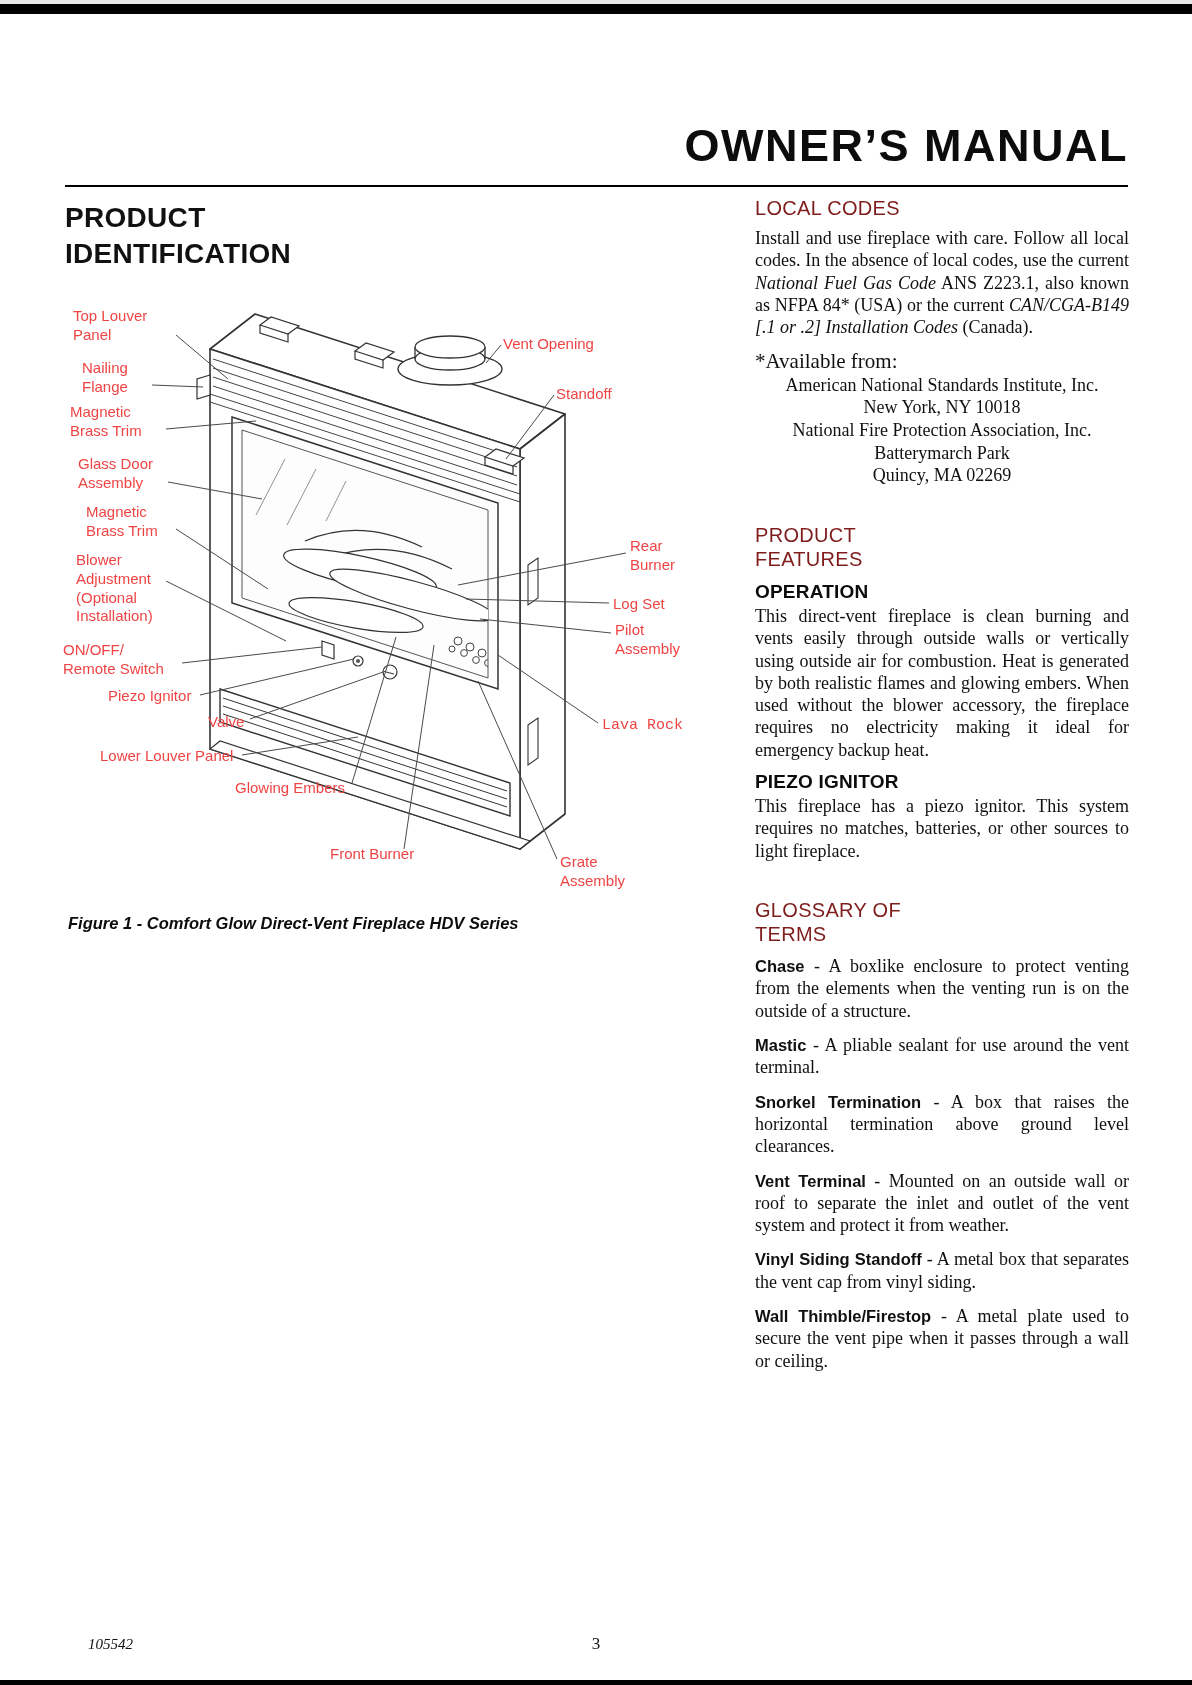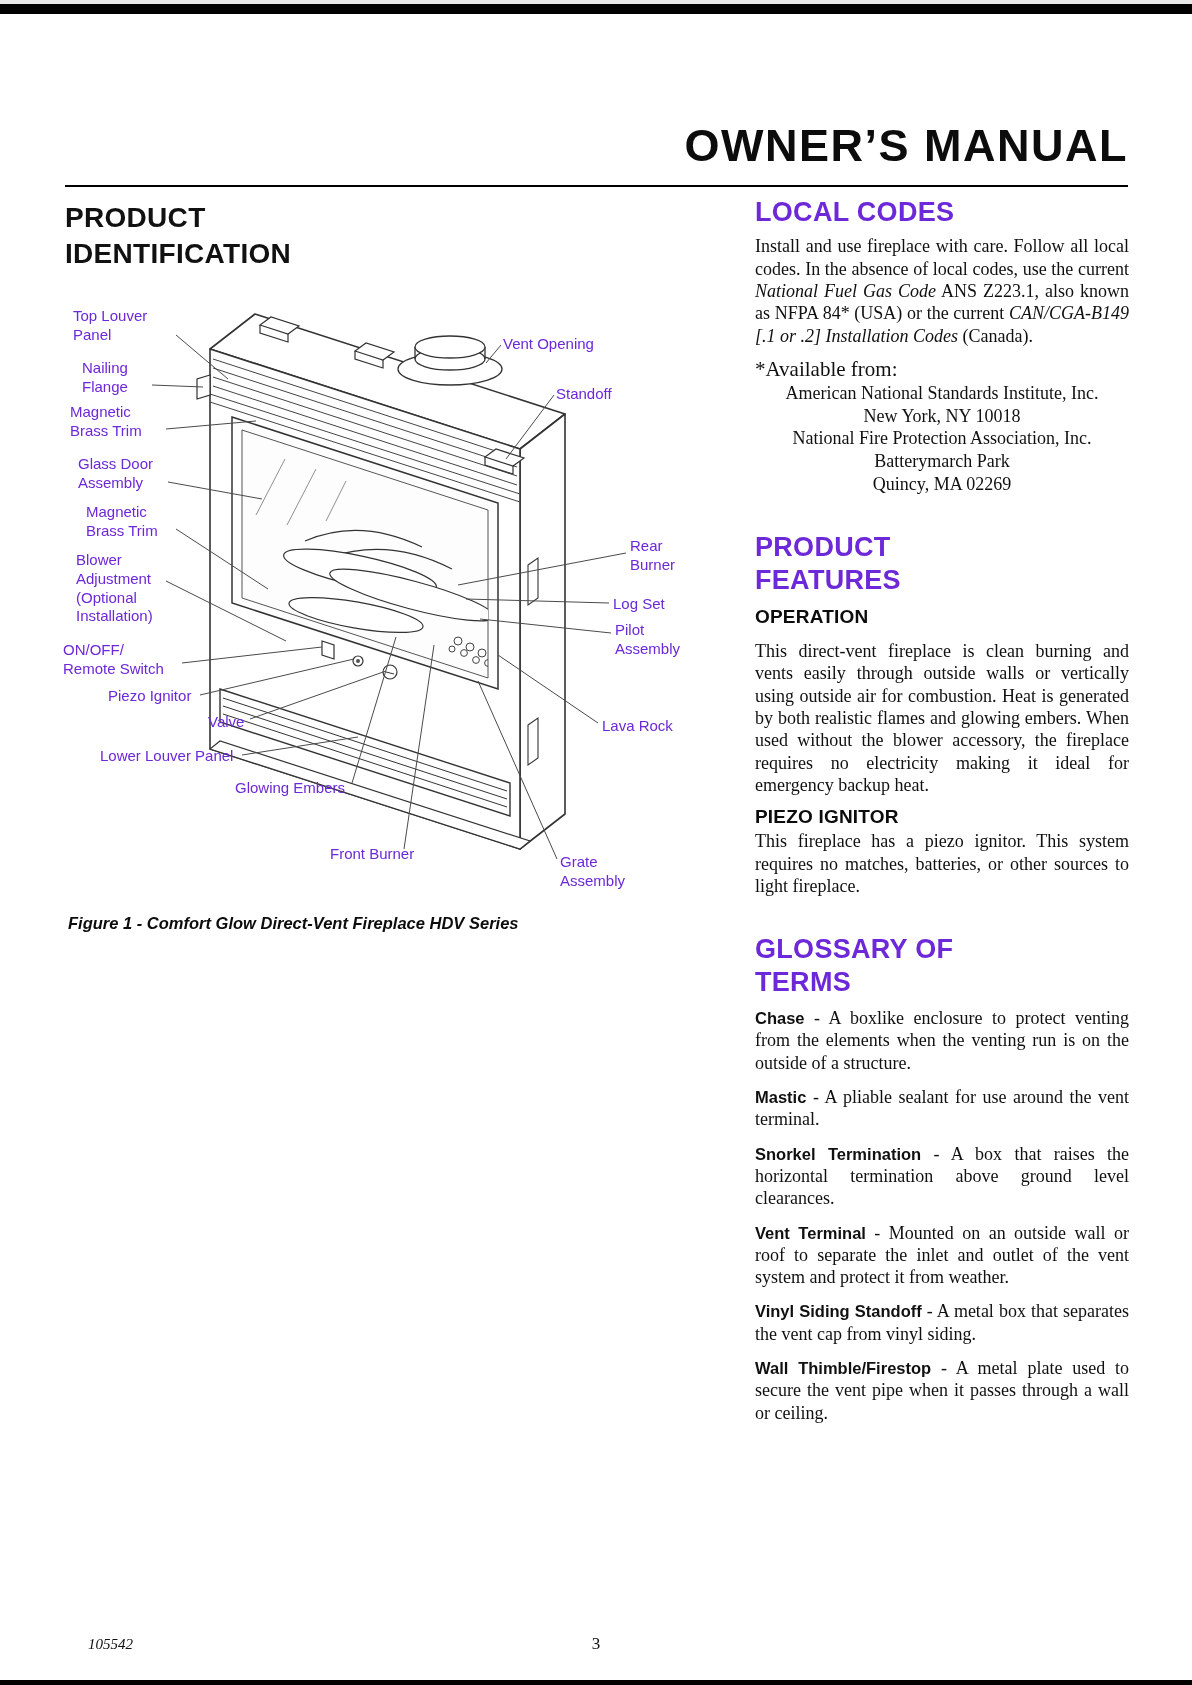--- a/index.html
+++ b/index.html
@@ -13,26 +13,26 @@
   .header-title { position: absolute; left: 65px; top: 116px; width: 1063px; text-align: right;
                   font-size: 45px; font-weight: bold; letter-spacing: 1.5px; color: #0c0c0c; }
   .header-rule  { position: absolute; left: 65px; top: 181px; width: 1063px; height: 2px; background: #000; }
 
   .left-title { position: absolute; left: 65px; top: 196px; font-size: 28px; font-weight: bold;
                 line-height: 1.3; white-space: pre-line; letter-spacing: 0.3px; }
 
   .figure { position: absolute; left: 60px; top: 285px; width: 640px; height: 650px; }
   #diagram { position: absolute; left: 0; top: 0; }
   #fig-labels { position: absolute; left: 0; top: 0; width: 640px; height: 650px; pointer-events: none; }
-  .fig-label { position: absolute; font-size: 15px; line-height: 1.25; white-space: pre-line; color: #6d28d9; }
+  .fig-label { position: absolute; font-size: 15px; line-height: 1.25; white-space: pre-line; color: #ef4444; }
 
   .figure-caption { position: absolute; left: 68px; top: 910px; font-size: 16.5px; font-weight: bold; font-style: italic; color: #0c0c0c; }
 
   .right-col { position: absolute; left: 755px; top: 192px; width: 374px; }
-  .h1 { font-size: 27px; font-weight: bold; line-height: 1.2; white-space: pre-line; letter-spacing: 0.3px; color: #6d28d9; }
+  .h1 { font-size: 20px; font-weight: normal; line-height: 1.2; white-space: pre-line; letter-spacing: 0.3px; color: #7f1d1d; }
   .h2 { font-size: 19px; font-weight: bold; letter-spacing: 0.2px; margin-top: 10px; margin-bottom: 2px; color: #0c0c0c; }
   .body-text { font-family: "Liberation Serif", "DejaVu Serif", serif; font-size: 18px; line-height: 1.24;
                text-align: justify; margin-top: 7px; color: #101010; }
   .avail { font-family: "Liberation Serif", "DejaVu Serif", serif; font-size: 21px; margin-top: 10px; }
   .center-line { font-family: "Liberation Serif", "DejaVu Serif", serif; font-size: 18px; line-height: 1.26; text-align: center; }
   .section-gap { margin-top: 36px; }
   .gloss-entry { font-family: "Liberation Serif", "DejaVu Serif", serif; font-size: 18px; line-height: 1.24;
                  text-align: justify; margin-top: 12px; color: #101010; }
   .gloss-term { font-family: "Liberation Sans", sans-serif; font-weight: bold; font-size: 16.5px; }
   .italic { font-style: italic; }
@@ -204,21 +204,21 @@
         <div class="fig-label" style="left: 40px; top: 458px;">Lower Louver Panel</div>
         <div class="fig-label" style="left: 175px; top: 490px;">Glowing Embers</div>
         <div class="fig-label" style="left: 270px; top: 556px;">Front Burner</div>
         <div class="fig-label" style="left: 443px; top: 46px;">Vent Opening</div>
         <div class="fig-label" style="left: 496px; top: 96px; text-align: center;">Standoff</div>
         <div class="fig-label" style="left: 570px; top: 248px;">Rear
 Burner</div>
         <div class="fig-label" style="left: 553px; top: 306px;">Log Set</div>
         <div class="fig-label" style="left: 555px; top: 332px;">Pilot
 Assembly</div>
-        <div class="fig-label" style="left: 542px; top: 428px;">Lava Rock</div>
+        <div class="fig-label" style="left: 542px; top: 428px; font-family: Liberation Mono, monospace;">Lava Rock</div>
         <div class="fig-label" style="left: 500px; top: 564px;">Grate
 Assembly</div>
       </div>
   </div>
 
   <div class="figure-caption">Figure 1 - Comfort Glow Direct-Vent Fireplace HDV Series</div>
 
   <div class="right-col">
 
     <div class="h1">LOCAL CODES</div>
@@ -226,21 +226,21 @@
     <div class="avail">*Available from:</div>
     <div class="center-line">American National Standards Institute, Inc.</div>
     <div class="center-line">New York, NY  10018</div>
     <div class="center-line">National Fire Protection Association, Inc.</div>
     <div class="center-line">Batterymarch Park</div>
     <div class="center-line">Quincy, MA  02269</div>
 
     <div class="h1 section-gap">PRODUCT
 FEATURES</div>
     <div class="h2">OPERATION</div>
-    <p class="body-text" style="margin-top:12px">This direct-vent fireplace is clean burning and vents easily through outside walls or vertically using outside air for combustion. Heat is generated by both realistic flames and glowing embers. When used without the blower accessory, the fireplace requires no electricity making it ideal for emergency backup heat.</p>
+    <p class="body-text" style="margin-top:2px">This direct-vent fireplace is clean burning and vents easily through outside walls or vertically using outside air for combustion. Heat is generated by both realistic flames and glowing embers. When used without the blower accessory, the fireplace requires no electricity making it ideal for emergency backup heat.</p>
     <div class="h2">PIEZO IGNITOR</div>
     <p class="body-text" style="margin-top:2px">This fireplace has a piezo ignitor. This system requires no matches, batteries, or other sources to light fireplace.</p>
 
     <div class="h1 section-gap">GLOSSARY OF
 TERMS</div>
     <p class="gloss-entry" style="margin-top:9px"><span class="gloss-term">Chase</span><span> - A boxlike enclosure to protect venting from the elements when the venting run is on the outside of a structure.</span></p>
     <p class="gloss-entry"><span class="gloss-term">Mastic</span><span> - A pliable sealant for use around the vent terminal.</span></p>
     <p class="gloss-entry"><span class="gloss-term">Snorkel Termination</span><span> - A box that raises the horizontal termination above ground level clearances.</span></p>
     <p class="gloss-entry"><span class="gloss-term">Vent Terminal</span><span> - Mounted on an outside wall or roof to separate the inlet and outlet of the vent system and protect it from weather.</span></p>
     <p class="gloss-entry"><span class="gloss-term">Vinyl Siding Standoff</span><span> - A metal box that separates the vent cap from vinyl siding.</span></p>

